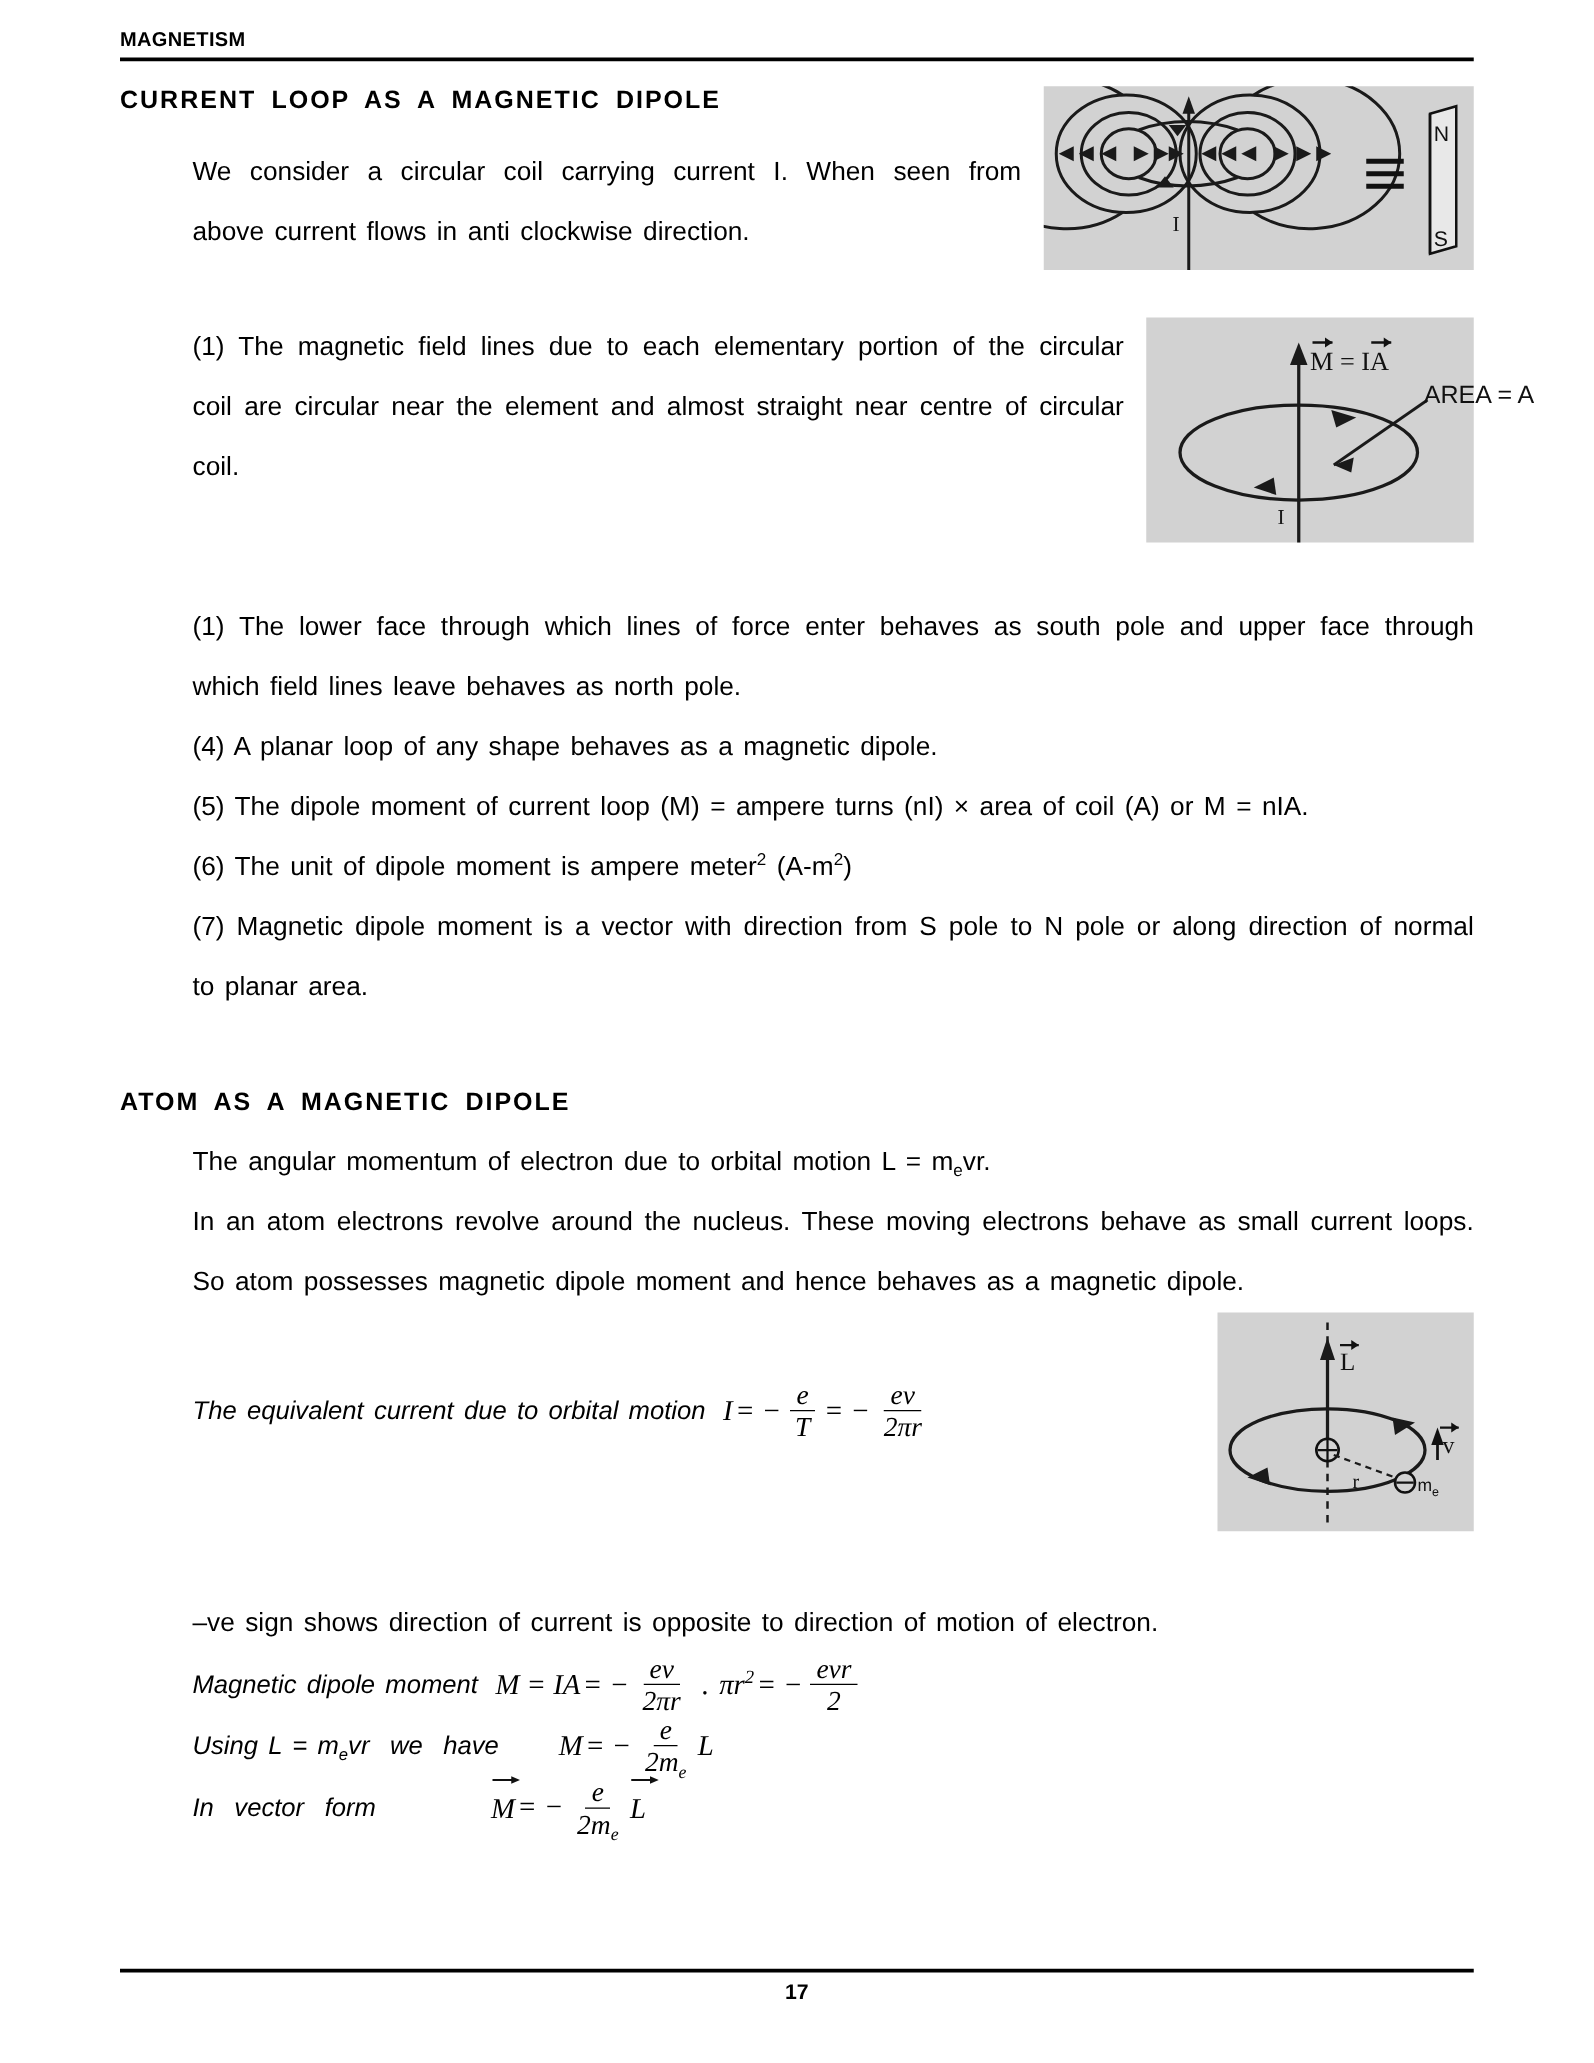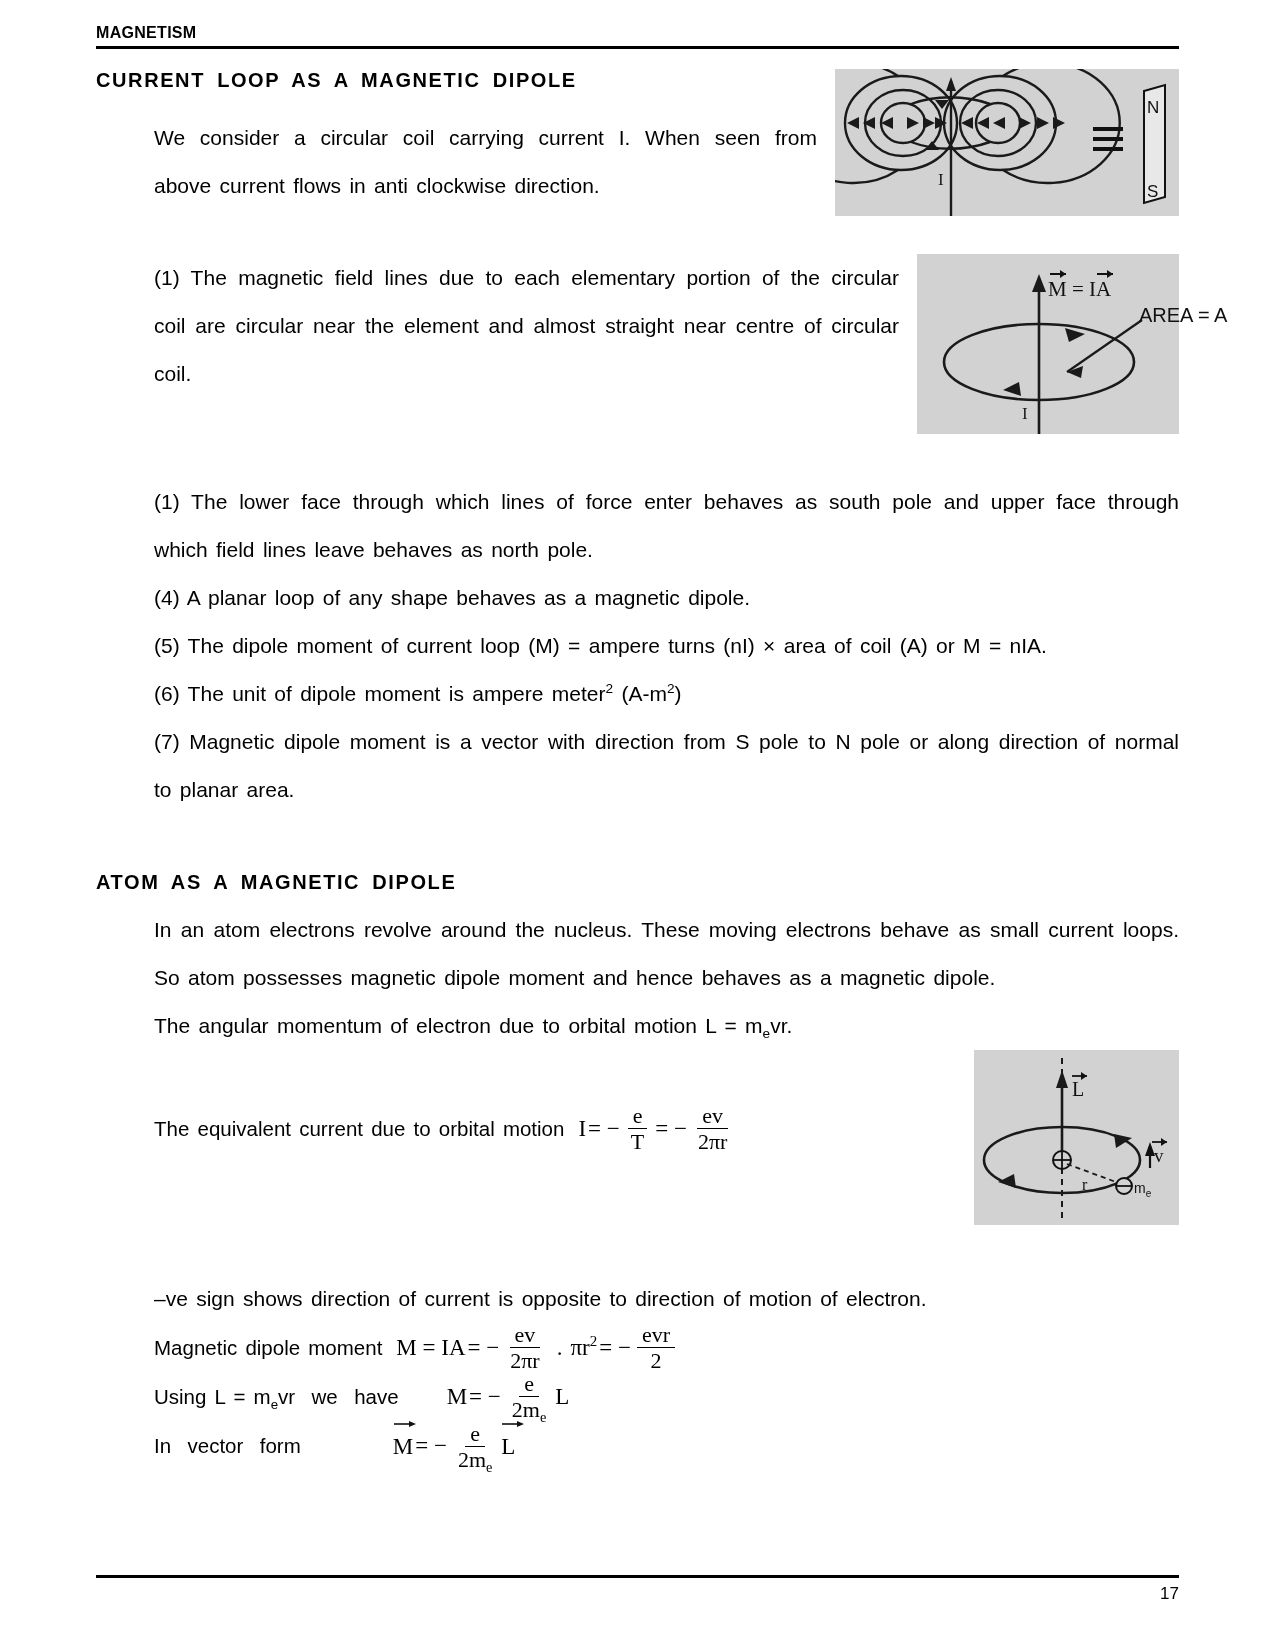--- a/index.html
+++ b/index.html
@@ -92,23 +92,24 @@
     position: absolute;
     overflow: visible;
   }
 
   
   .mathline {
     font-size: 20.5px;
     line-height: 48px;
     padding-left: 58px;
     display: flex;
-    align-items: center;
+    align-items: flex-end;
     flex-wrap: wrap;
     word-spacing: 2.5px;
+    font-style: italic;
   }
   .mtext { white-space: pre; }
   .mser {
     font-family: "Liberation Serif", serif;
     font-size: 23px;
     display: inline-flex;
     align-items: center;
     word-spacing: 0;
   }
   .frac {
@@ -147,23 +148,23 @@
     position: absolute;
     left: 96px;
     right: 96px;
     bottom: 46px;
   }
   .rule-bottom {
     border-bottom: 3px solid #000;
     margin-bottom: 6px;
   }
   .pageno {
-    text-align: right;
+    text-align: center;
     font-size: 17px;
-    font-weight: normal;
+    font-weight: bold;
   }
   .clear { clear: both; }
 </style>
 </head>
 <body>
 
 <div class="page">
 
   <div class="running-head">MAGNETISM</div>
   <div class="rule-top"></div>
@@ -273,23 +274,23 @@
   <p class="para">(5) The dipole moment of current loop (M) = ampere turns (nI) × area of coil (A) or M = nIA.</p>
 
   <p class="para"><span>(6) The unit of dipole moment is ampere meter</span><sup class="sm">2</sup><span> (A-m</span><sup class="sm">2</sup><span>)</span></p>
 
   <p class="para">(7) Magnetic dipole moment is a vector with direction from S pole to N pole or along direction of normal to planar area.</p>
 
   <div class="block-gap" style="height:14px"></div>
   <h2 class="section-title second">ATOM AS A MAGNETIC DIPOLE</h2>
   <div class="block-gap" style="height:12px"></div>
 
+  <p class="para"><span>The angular momentum of electron due to orbital motion L = m</span><sub class="sm">e</sub><span>vr.</span></p>
+
   <p class="para">In an atom electrons revolve around the nucleus. These moving electrons behave as small current loops. So atom possesses magnetic dipole moment and hence behaves as a magnetic dipole.</p>
-
-  <p class="para"><span>The angular momentum of electron due to orbital motion L = m</span><sub class="sm">e</sub><span>vr.</span></p>
 
   <div class="fig-wrap-3">
     <svg width="205" height="175" viewBox="0 0 205 175">
 
       <line x1="88" y1="8" x2="88" y2="170" stroke="#1a1a1a" stroke-width="2" stroke-dasharray="6 5"></line>
 
       <line x1="88" y1="28" x2="88" y2="110" stroke="#1a1a1a" stroke-width="2.6"></line>
       <polygon points="88,20 82,38 94,38" fill="#1a1a1a"></polygon>
 
       <text x="98" y="46" font-family="Liberation Serif, serif" font-size="20" fill="#111">L</text>

